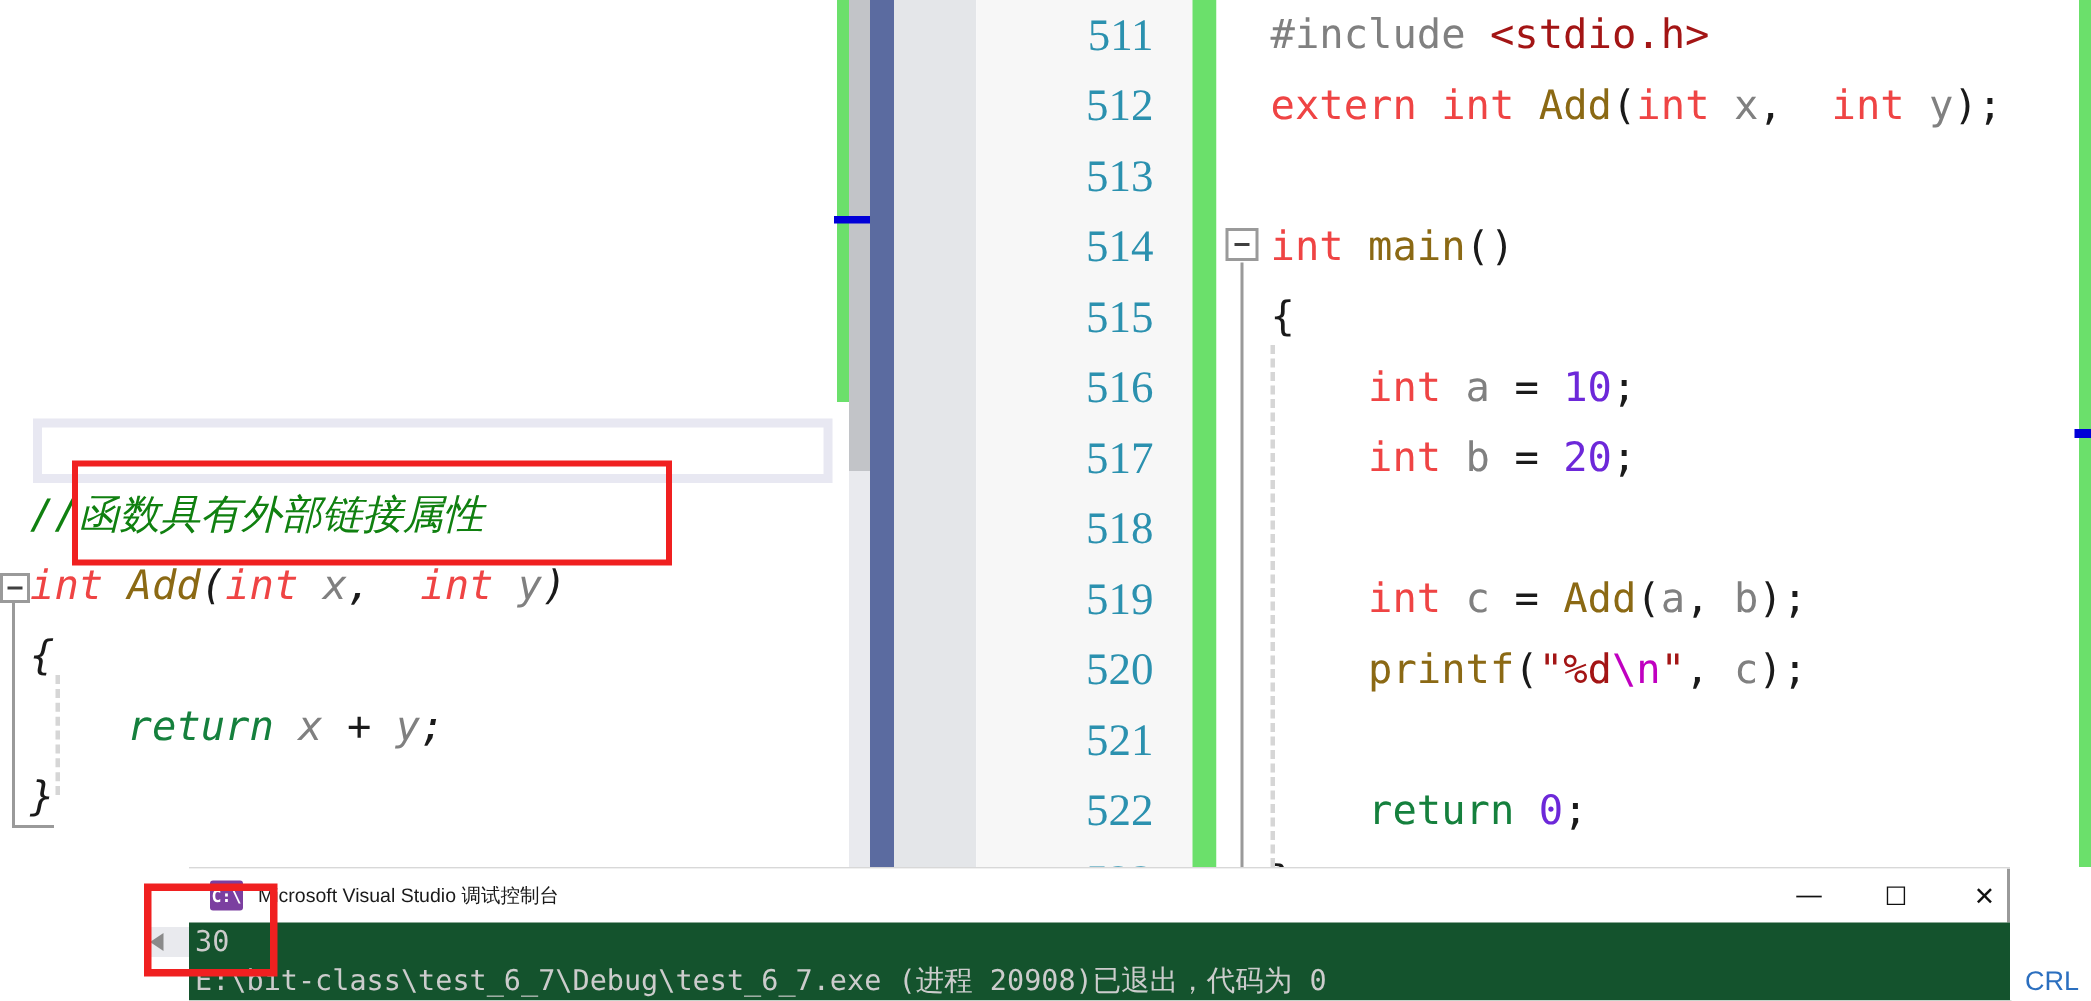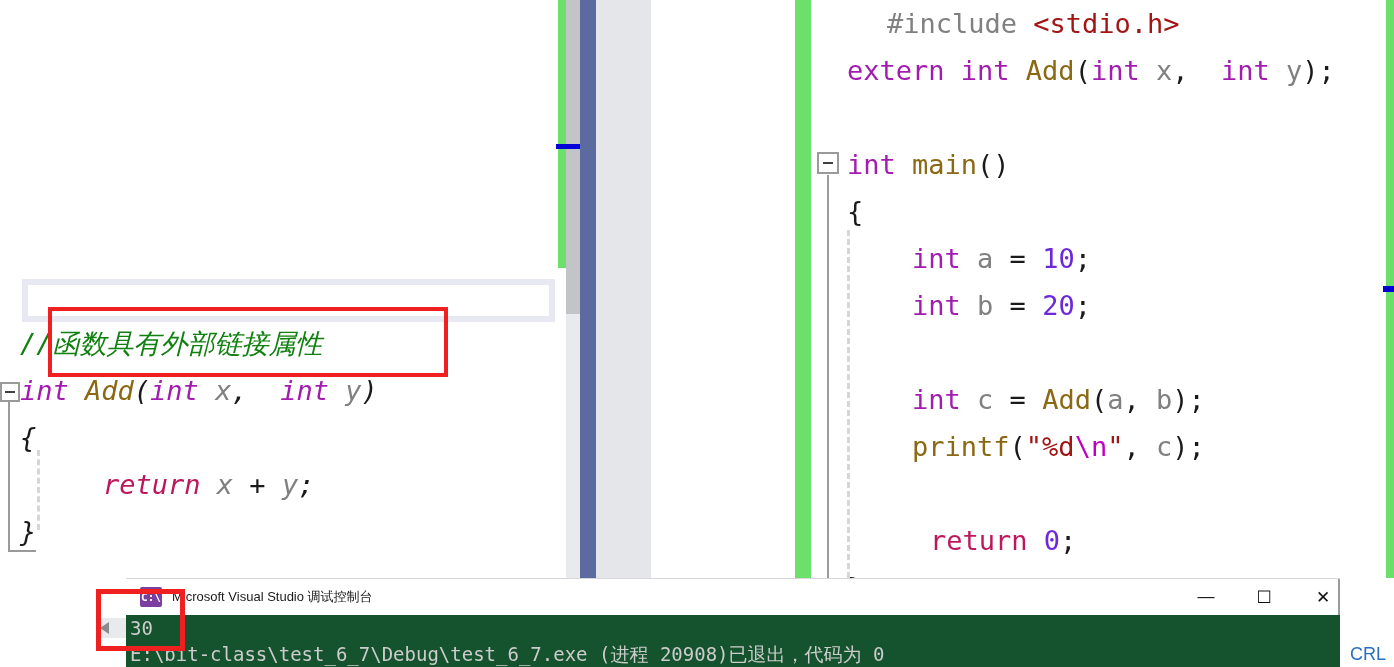--- a/index.html
+++ b/index.html
@@ -11,29 +11,29 @@
   }
   #root { position: relative; width: 1394px; height: 667px; background: #ffffff; }
 
   
   .code {
     font-family: "DejaVu Sans Mono", monospace;
     font-size: 27px;
     line-height: 47px;
     white-space: pre;
   }
-  .kw      { color: #a21caf; }
+  .kw      { color: #ef4444; }
   .fn      { color: #8b6914; }
   .id      { color: #808080; }
   .num     { color: #6d28d9; }
   .punct   { color: #1a1a1a; }
-  .ctrl    { color: #be185d; margin-left: 18px; }
+  .ctrl    { color: #15803d; }
   .str     { color: #a31515; }
   .esc     { color: #c000c0; }
-  .pp      { color: #808080; margin-left: 40px; }
+  .pp      { color: #808080; }
   .inc     { color: #a31515; }
   .cmt     { color: #108010; }
 
   
   #left-pane {
     position: absolute; left: 0; top: 0;
     width: 558px; height: 578px;
     background: #ffffff;
     overflow: hidden;
   }
@@ -292,20 +292,35 @@
   <div id="red-annot-comment"></div>
 
   <div id="left-changebar"></div>
   <div id="left-scrollbar-track"></div>
   <div id="left-scrollbar-thumb"></div>
   <div id="left-marker-line"></div>
   <div id="splitter"></div>
   <div id="gap-right"></div>
 
   <div id="right-pane">
+    <div id="right-gutter">
+        <div class="lineno" style="top: 0px;">511</div>
+        <div class="lineno" style="top: 47px;">512</div>
+        <div class="lineno" style="top: 94px;">513</div>
+        <div class="lineno" style="top: 141px;">514</div>
+        <div class="lineno" style="top: 188px;">515</div>
+        <div class="lineno" style="top: 235px;">516</div>
+        <div class="lineno" style="top: 282px;">517</div>
+        <div class="lineno" style="top: 329px;">518</div>
+        <div class="lineno" style="top: 376px;">519</div>
+        <div class="lineno" style="top: 423px;">520</div>
+        <div class="lineno" style="top: 470px;">521</div>
+        <div class="lineno" style="top: 517px;">522</div>
+        <div class="lineno" style="top: 564px;">523</div>
+      </div>
     <div id="right-changebar"></div>
     <div id="right-codearea" class="code"><div class="rrow"><div class="txt"><span class="pp">#include</span><span class="punct"> </span><span class="inc">&lt;stdio.h&gt;</span></div></div><div class="rrow"><div class="txt"><span class="kw">extern</span><span class="punct"> </span><span class="kw">int</span><span class="punct"> </span><span class="fn">Add</span><span class="punct">(</span><span class="kw">int</span><span class="punct"> </span><span class="id">x</span><span class="punct">,  </span><span class="kw">int</span><span class="punct"> </span><span class="id">y</span><span class="punct">);</span></div></div><div class="rrow"><div class="txt"><span class="punct"></span></div></div><div class="rrow"><div class="txt"><span class="kw">int</span><span class="punct"> </span><span class="fn">main</span><span class="punct">()</span></div></div><div class="rrow"><div class="txt"><span class="punct">{</span></div></div><div class="rrow"><div class="txt"><span class="punct">    </span><span class="kw">int</span><span class="punct"> </span><span class="id">a</span><span class="punct"> = </span><span class="num">10</span><span class="punct">;</span></div></div><div class="rrow"><div class="txt"><span class="punct">    </span><span class="kw">int</span><span class="punct"> </span><span class="id">b</span><span class="punct"> = </span><span class="num">20</span><span class="punct">;</span></div></div><div class="rrow"><div class="txt"><span class="punct"></span></div></div><div class="rrow"><div class="txt"><span class="punct">    </span><span class="kw">int</span><span class="punct"> </span><span class="id">c</span><span class="punct"> = </span><span class="fn">Add</span><span class="punct">(</span><span class="id">a</span><span class="punct">, </span><span class="id">b</span><span class="punct">);</span></div></div><div class="rrow"><div class="txt"><span class="punct">    </span><span class="fn">printf</span><span class="punct">(</span><span class="str">"%d</span><span class="esc">\n</span><span class="str">"</span><span class="punct">, </span><span class="id">c</span><span class="punct">);</span></div></div><div class="rrow"><div class="txt"><span class="punct"></span></div></div><div class="rrow"><div class="txt"><span class="punct">    </span><span class="ctrl">return</span><span class="punct"> </span><span class="num">0</span><span class="punct">;</span></div></div><div class="rrow"><div class="txt"><span class="punct">}</span></div></div></div>
     <div id="right-collapse"></div>
     <div id="right-outline-line"></div>
     <div id="right-dash-guide"></div>
   </div>
 
   <div id="far-right-strip"></div>
   <div id="far-right-marker"></div>
 

